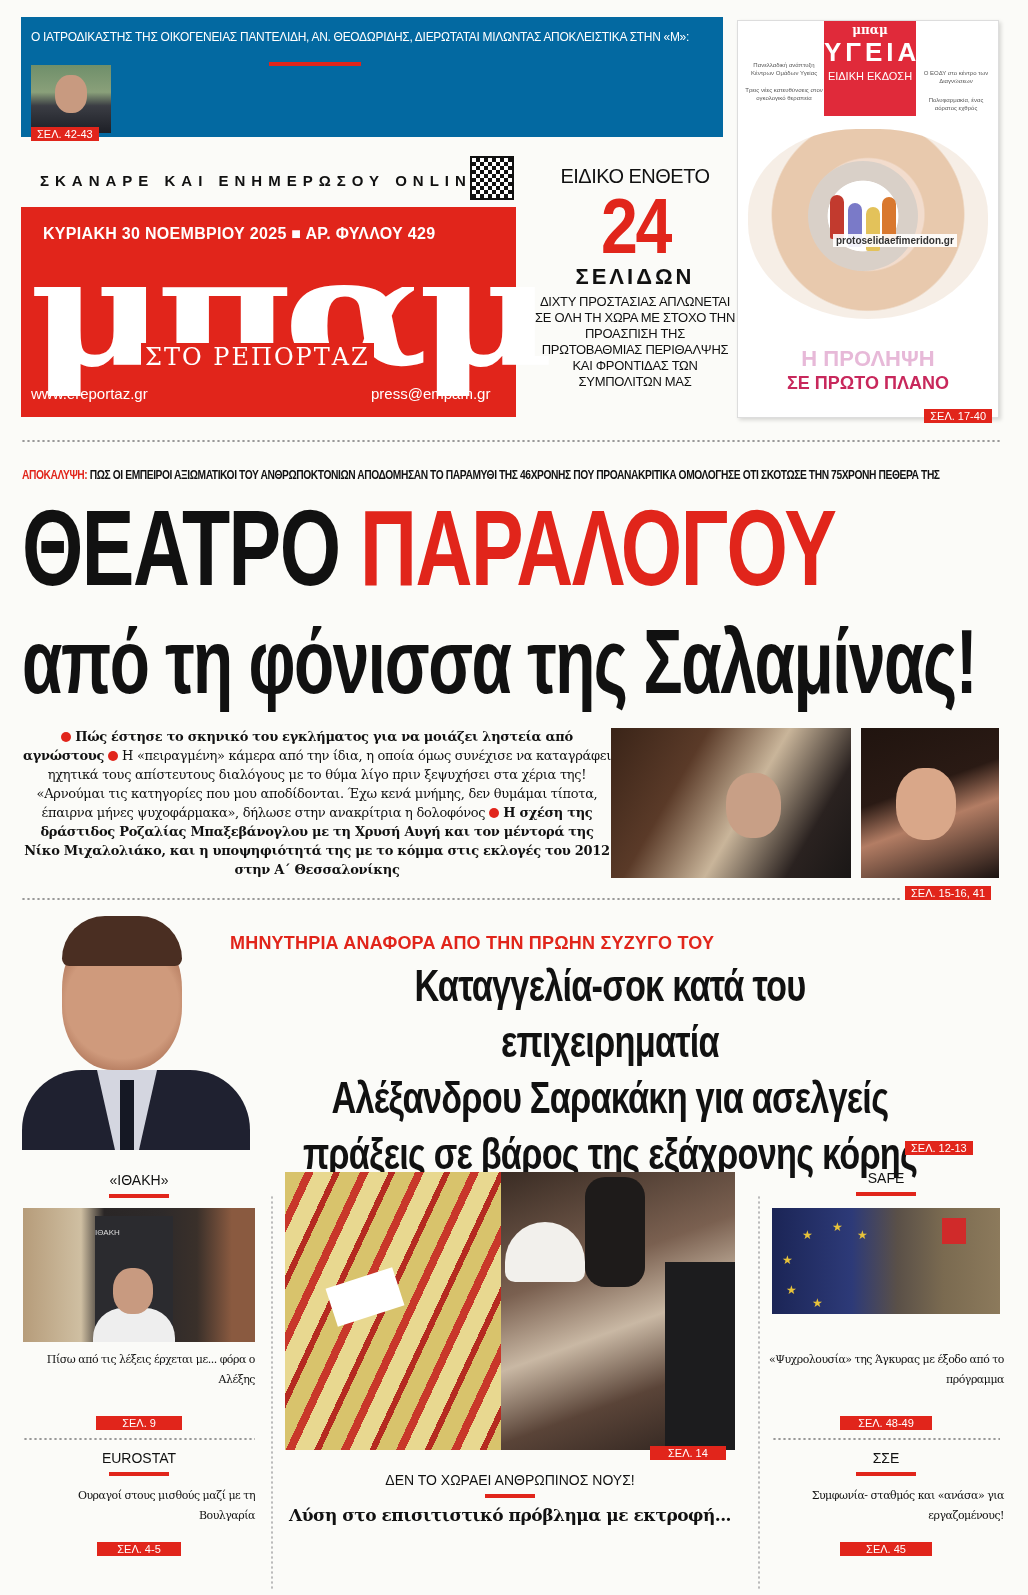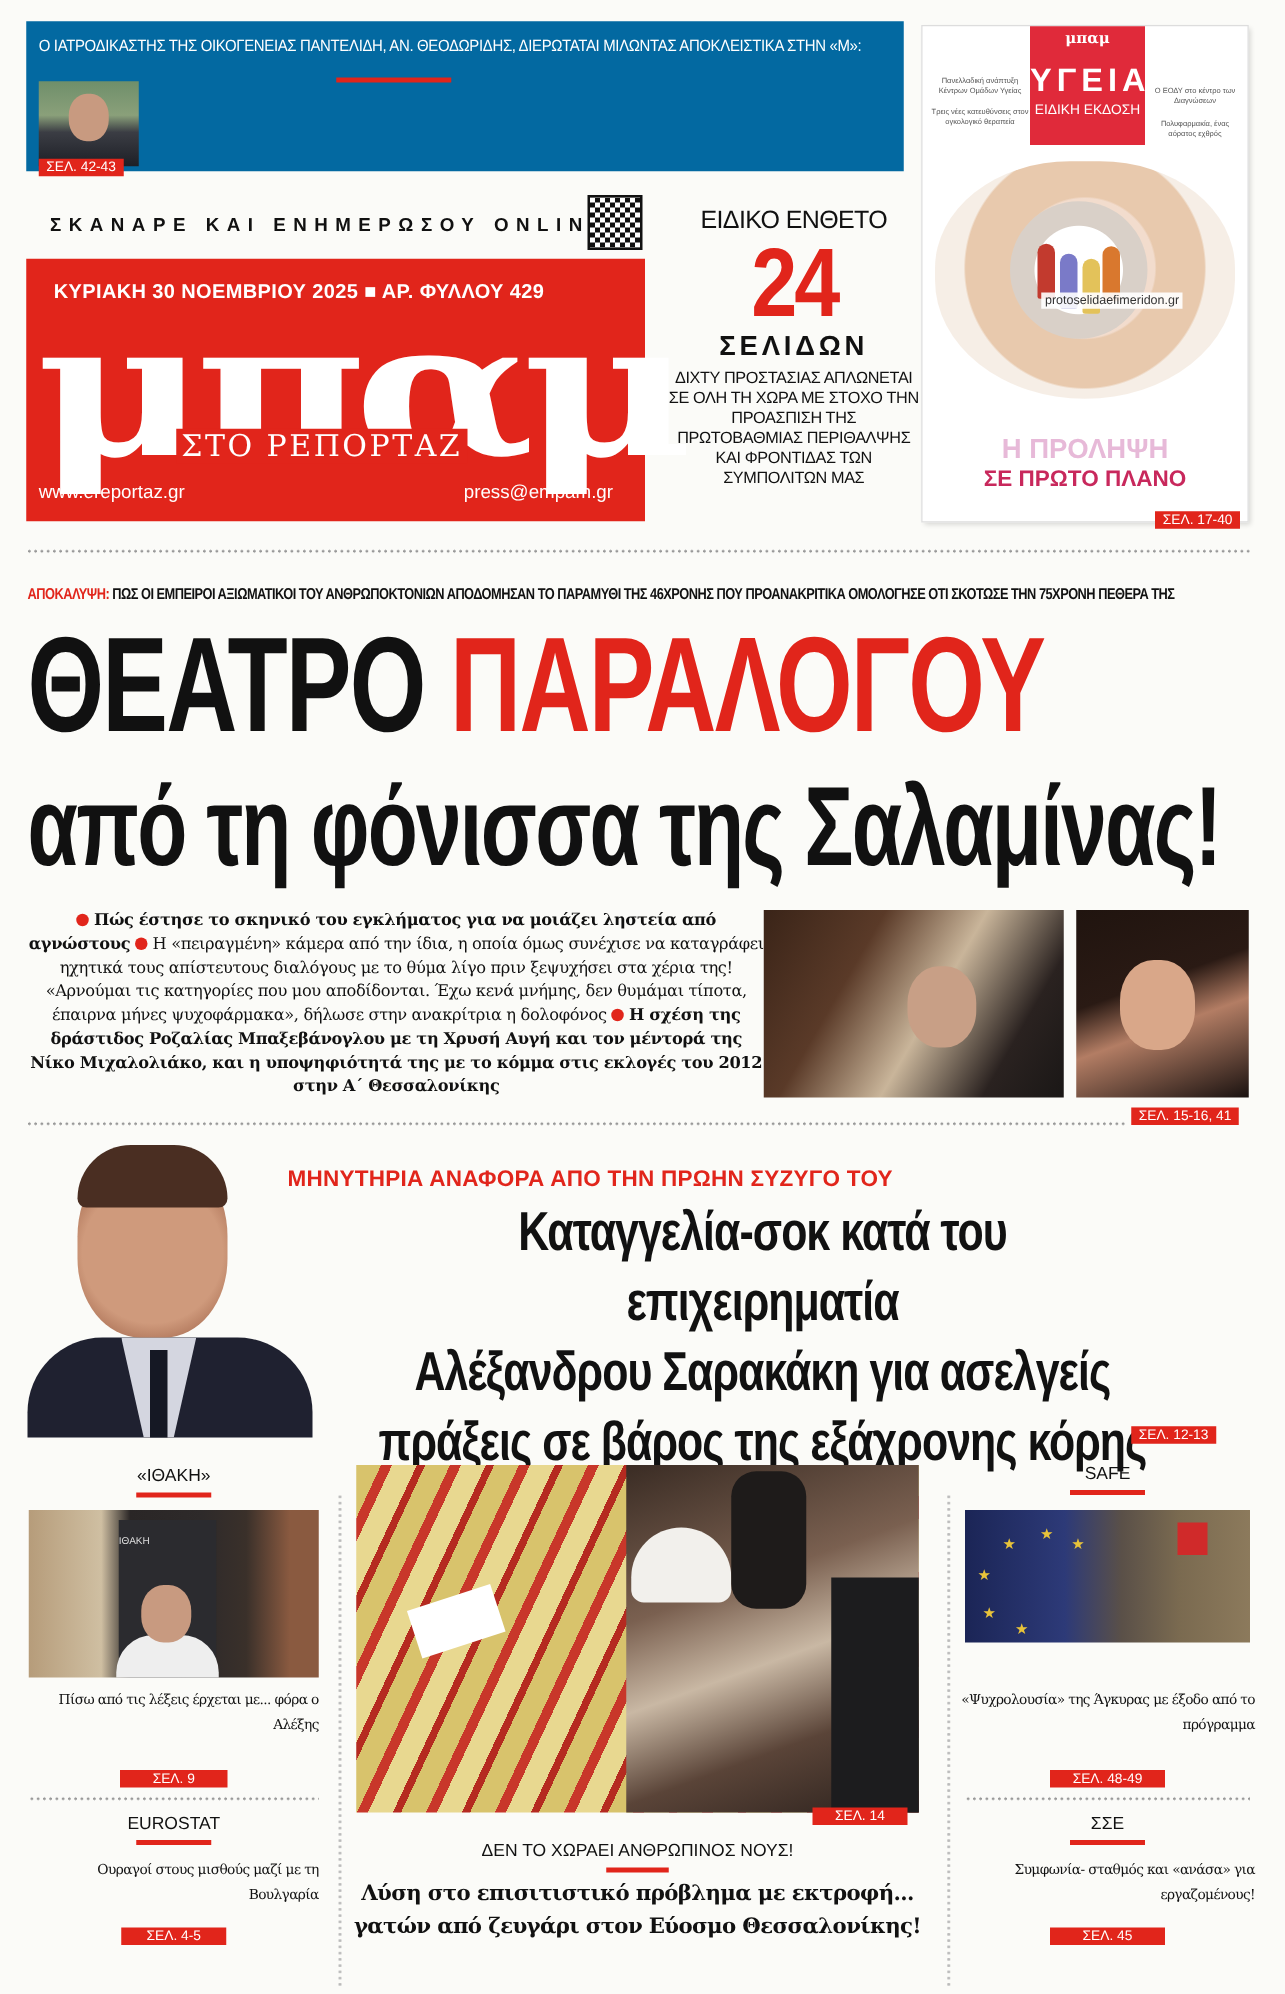--- a/index.html
+++ b/index.html
@@ -38,27 +38,27 @@
 #insert{left:535px;top:165px;width:200px;text-align:center}
 #insert .t1{font-size:20px;letter-spacing:-0.5px}
 #insert .num{color:#e1251b;font-size:78px;font-weight:bold;line-height:76px;letter-spacing:-3px;transform:scaleX(.85);display:inline-block}
 #insert .t2{font-size:22px;font-weight:bold;letter-spacing:3px;line-height:26px}
 #insert .desc{font-size:13px;line-height:16px;margin-top:4px;letter-spacing:-0.3px}
 
 
 #supp{left:737px;top:20px;width:262px;height:398px;background:#fff;border:1px solid #ddd;box-shadow:2px 2px 4px rgba(0,0,0,.15)}
 #supp .redcard{position:absolute;left:86px;top:0;width:92px;height:95px;background:#e02a3a;color:#fff;text-align:center}
 #supp .redcard .mini{font-family:"DejaVu Serif",serif;font-weight:bold;font-size:12px;margin-top:2px}
-#supp .redcard .ygeia{font-size:26px;font-weight:bold;letter-spacing:4px;margin-top:12px}
+#supp .redcard .ygeia{font-size:26px;font-weight:bold;letter-spacing:4px;}
 #supp .redcard .ek{font-size:11px;margin-top:2px}
 #supp .side{position:absolute;font-size:6px;color:#555;text-align:center;line-height:8px}
 #supp .hands{position:absolute;left:10px;top:108px;width:240px;height:190px;border-radius:45% 45% 50% 50%;background:radial-gradient(circle at 50% 45%,#f2dccd 0 35%,#e8c9ad 36% 60%,#f6eee6 61%)}
 #supp .globe{position:absolute;left:70px;top:140px;width:110px;height:110px;border-radius:50%;background:radial-gradient(circle,#fff 0 45%,#d9d0c8 46% 100%)}
 #supp .fig{position:absolute;width:14px;height:44px;border-radius:7px 7px 2px 2px}
-#supp .wm{position:absolute;left:95px;top:213px;background:rgba(255,255,255,.9);font-size:10px;font-weight:normal;color:#333;padding:1px 3px}
+#supp .wm{position:absolute;left:95px;top:213px;background:rgba(255,255,255,.9);font-size:10px;font-weight:bold;color:#333;padding:1px 3px}
 #supp .prol{position:absolute;left:0;width:100%;text-align:center;font-weight:bold}
 #supp .sel{position:absolute;right:6px;top:388px}
 
 
 #div1{left:21px;top:438px;width:980px}
 #apok{left:22px;top:468px;width:980px;font-size:12.5px;font-weight:bold;white-space:nowrap;letter-spacing:-0.5px;transform:scaleX(.82);transform-origin:left}
 
 
 #h1a{left:22px;top:493px;font-weight:bold;font-size:108px;line-height:110px;letter-spacing:-2px;white-space:nowrap;transform:scaleX(.73);transform-origin:left;font-family:"Liberation Sans",sans-serif}
 #h1b{left:22px;top:612px;font-weight:bold;font-size:90px;line-height:100px;letter-spacing:-2px;white-space:nowrap;transform:scaleX(.73);transform-origin:left}
@@ -230,21 +230,20 @@
   <div class="man"></div>
   <div class="woman"></div>
 </div>
 <span id="sel14" class="abs selbox" style="padding:0 18px">ΣΕΛ. 14</span>
 <div class="colhead" style="left:285px;top:1472px;width:450px">
   <div>ΔΕΝ ΤΟ ΧΩΡΑΕΙ ΑΝΘΡΩΠΙΝΟΣ ΝΟΥΣ!</div>
     <div class="redbar" style="width:50px"></div>
 </div>
 <div class="abs" style="left:280px;top:1502px;width:460px;text-align:center;font-family:'DejaVu Serif',serif;font-weight:bold;font-size:17px;line-height:26px;letter-spacing:-0.5px">
   <div>Λύση στο επισιτιστικό πρόβλημα με εκτροφή...</div>
-  <div>γατών από ζευγάρι στον Εύοσμο Θεσσαλονίκης!</div>
 </div>
 
 <div class="vline vdots" style="left:757px"></div>
 
 <div class="colhead" style="left:772px;top:1170px;width:228px">
   <div>SAFE</div>
     <div class="redbar"></div>
 </div>
 <div id="photoSafe" class="abs">
   <span class="star" style="left:30px;top:20px">★</span>

